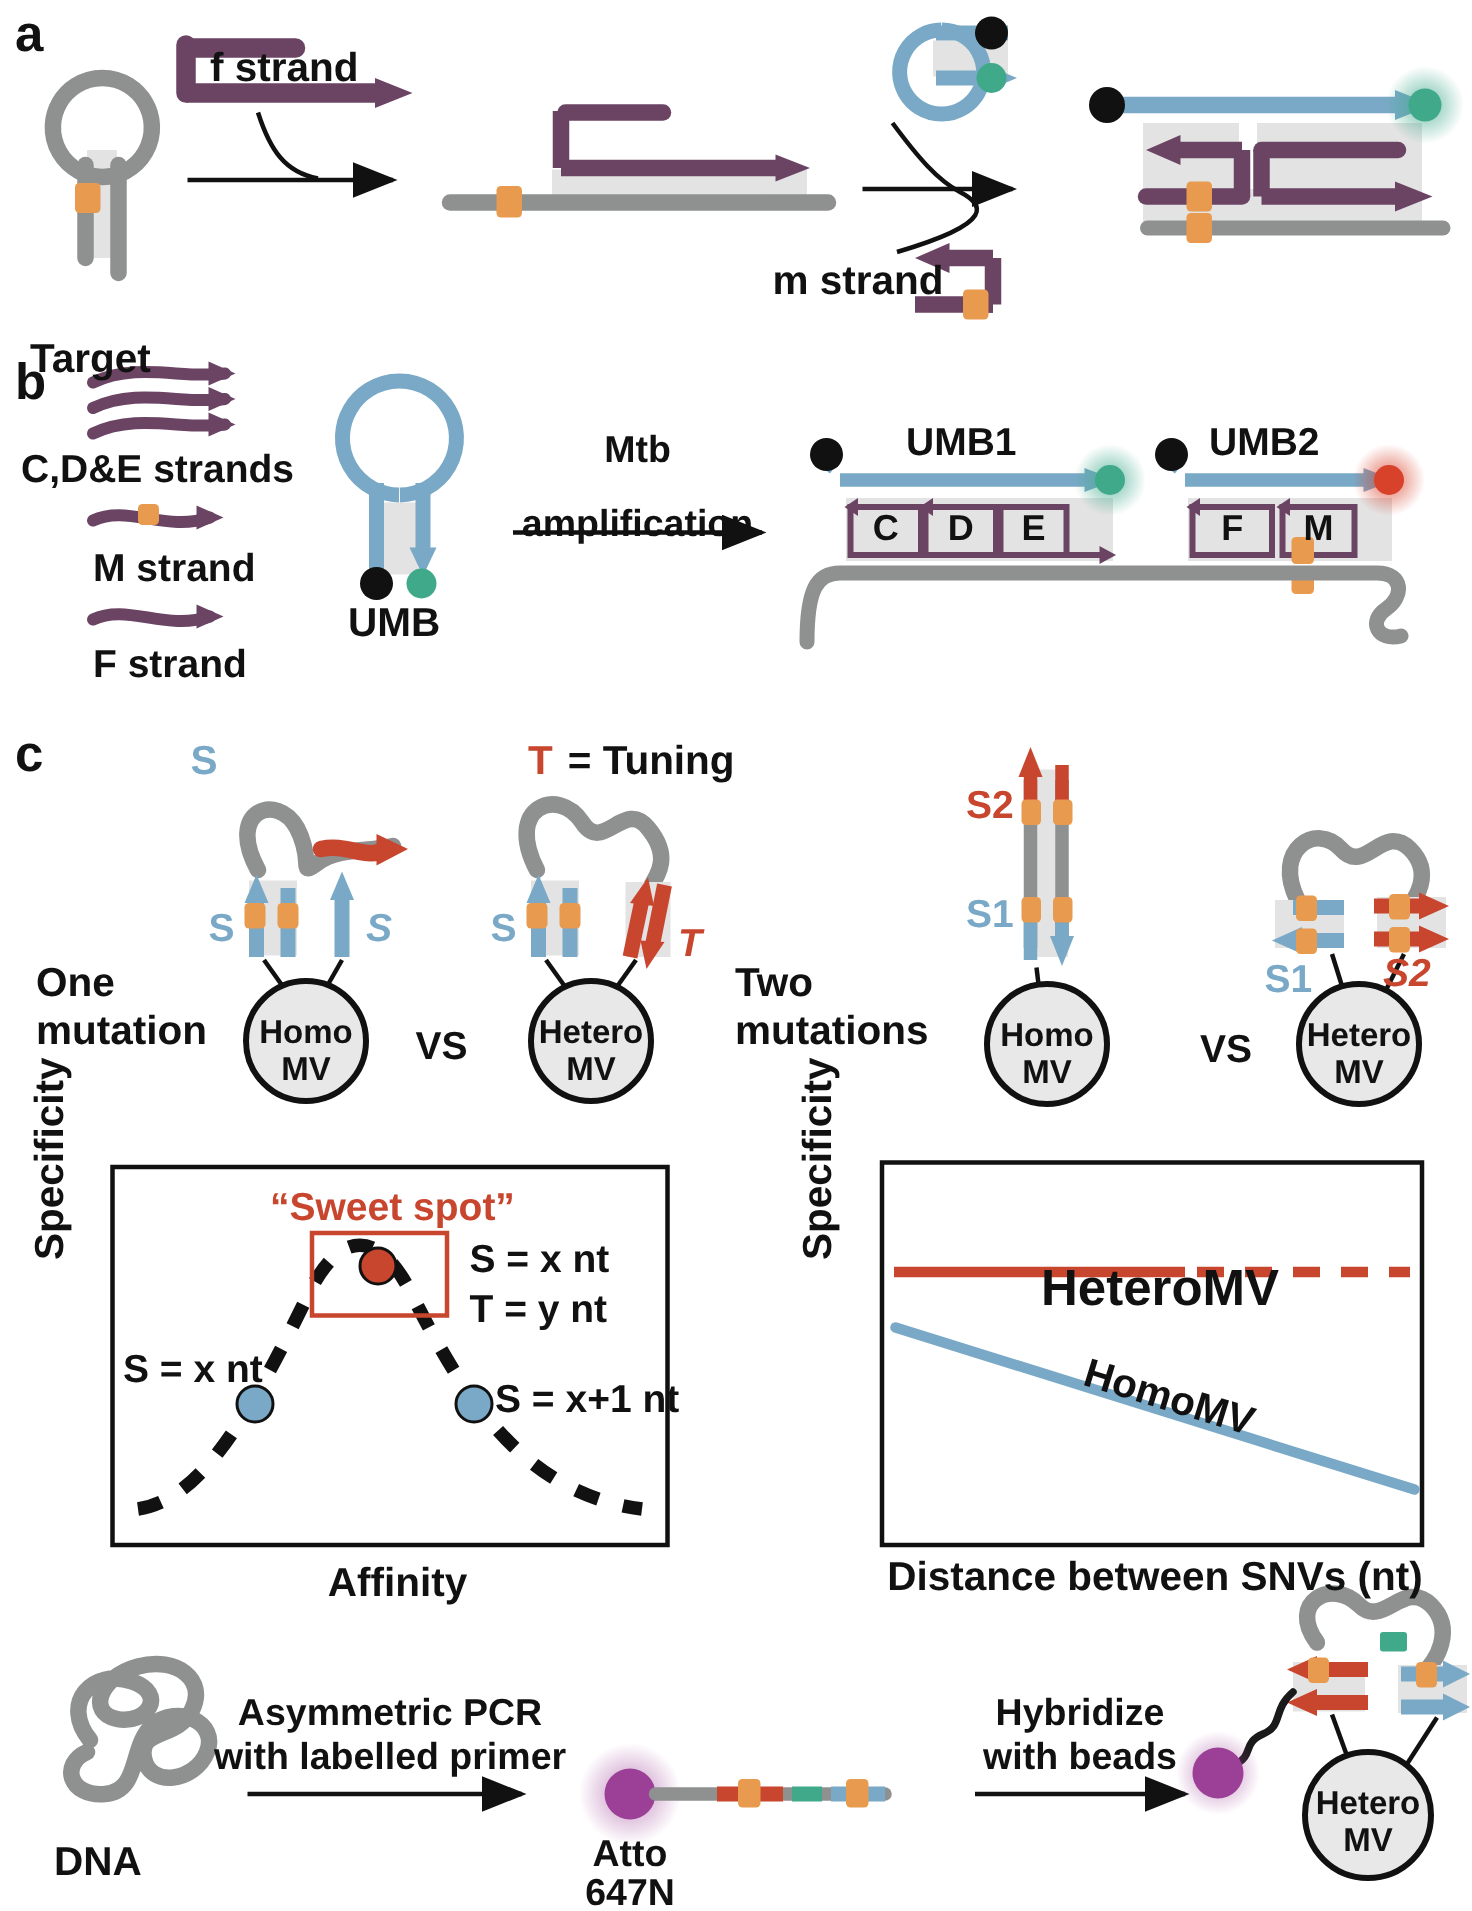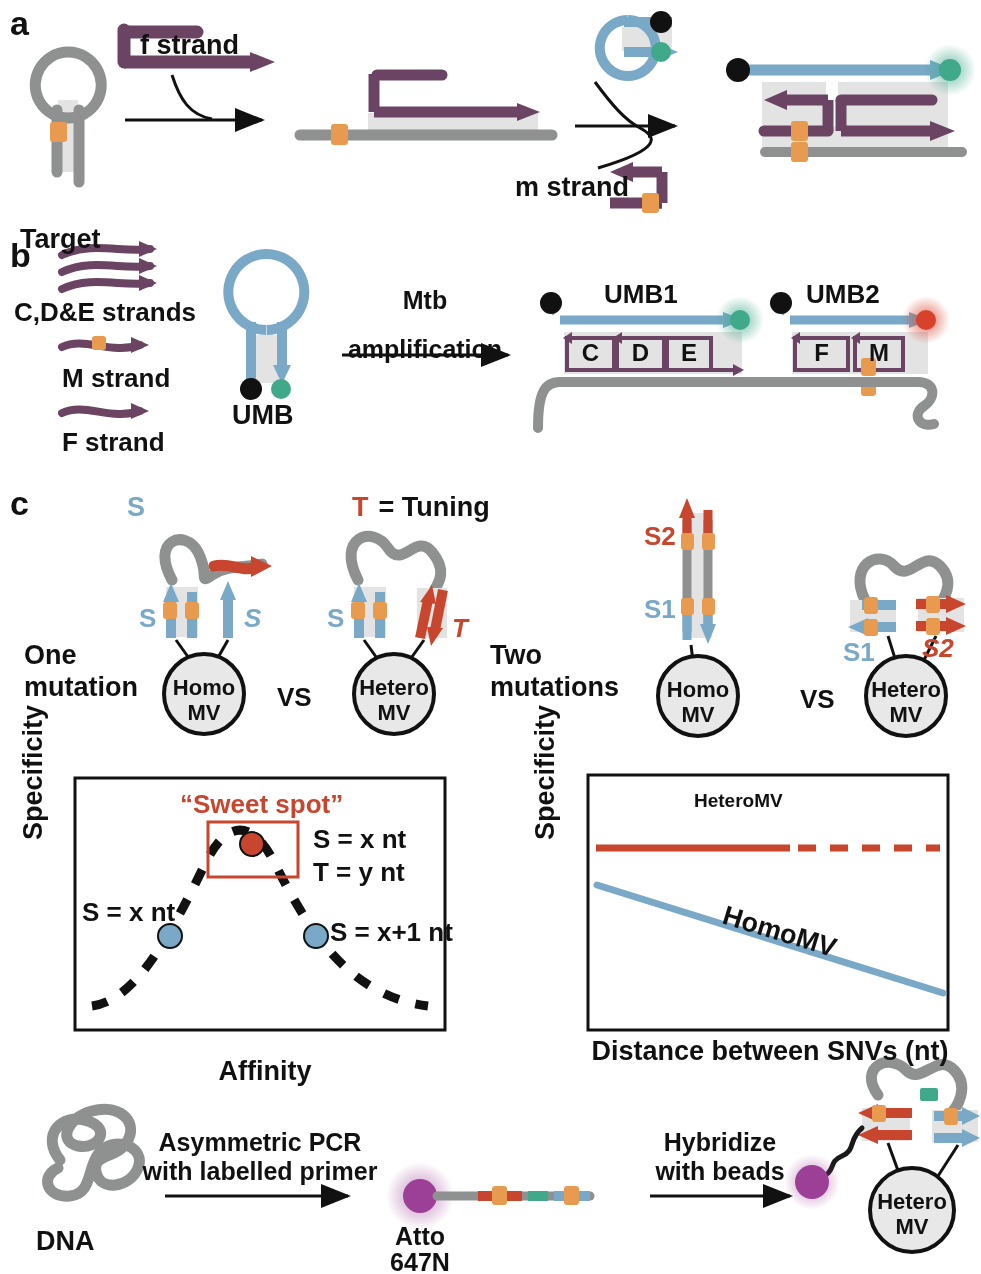--- a/index.html
+++ b/index.html
@@ -405,30 +405,30 @@
 <div class="lbl" style="left:139px;top:604px;font-size:26px;color:#7aa9c8;">S</div>
 <div class="lbl" style="left:244px;top:604px;font-size:26px;color:#7aa9c8;font-style:italic;">S</div>
 <div class="lbl" style="left:327px;top:604px;font-size:26px;color:#7aa9c8;">S</div>
 <div class="lbl" style="left:452px;top:614px;font-size:26px;color:#c8452e;font-style:italic;">T</div>
 <div class="lbl" style="left:644px;top:522px;font-size:26px;color:#c8452e;">S2</div>
 <div class="lbl" style="left:644px;top:595px;font-size:26px;color:#7aa9c8;">S1</div>
 <div class="lbl" style="left:843px;top:638px;font-size:26px;color:#7aa9c8;">S1</div>
 <div class="lbl" style="left:922px;top:634px;font-size:26px;color:#c8452e;font-style:italic;">S2</div>
 
 <div class="lbl" style="left:18px;top:840px;font-size:27px;transform:rotate(-90deg);transform-origin:left top;white-space:nowrap;">Specificity</div>
-<div class="lbl ctr" style="left:175px;top:1040px;width:180px;font-size:27px;margin-top:16px;">Affinity</div>
+<div class="lbl ctr" style="left:175px;top:1040px;width:180px;font-size:27px;">Affinity</div>
 <div class="lbl" style="left:180px;top:790px;font-size:26px;color:#c8452e;">“Sweet spot”</div>
 <div class="lbl" style="left:313px;top:825px;font-size:26px;">S = x nt</div>
 <div class="lbl" style="left:313px;top:858px;font-size:26px;">T = y nt</div>
 <div class="lbl" style="left:82px;top:898px;font-size:26px;">S = x nt</div>
 <div class="lbl" style="left:330px;top:918px;font-size:26px;">S = x+1 nt</div>
 
 <div class="lbl" style="left:530px;top:840px;font-size:27px;transform:rotate(-90deg);transform-origin:left top;white-space:nowrap;">Specificity</div>
 <div class="lbl ctr" style="left:580px;top:1036px;width:380px;font-size:27px;">Distance between SNVs (nt)</div>
-<div class="lbl" style="left:694px;top:790px;font-size:19px;">HeteroMV</div>
+<div class="lbl" style="left:694px;top:840px;font-size:34px;">HeteroMV</div>
 <div class="lbl" style="left:728px;top:900px;font-size:27px;transform:rotate(17deg);transform-origin:left top;">HomoMV</div>
 
 <div class="lbl" style="left:36px;top:1226px;font-size:27px;">DNA</div>
 <div class="lbl ctr" style="left:150px;top:1128px;width:220px;font-size:25px;">Asymmetric PCR</div>
 <div class="lbl ctr" style="left:140px;top:1157px;width:240px;font-size:25px;">with labelled primer</div>
 <div class="lbl ctr" style="left:380px;top:1222px;width:80px;font-size:25px;">Atto</div>
 <div class="lbl ctr" style="left:380px;top:1248px;width:80px;font-size:25px;">647N</div>
 <div class="lbl ctr" style="left:640px;top:1128px;width:160px;font-size:25px;">Hybridize</div>
 <div class="lbl ctr" style="left:630px;top:1157px;width:180px;font-size:25px;">with beads</div>
 <div class="lbl ctr" style="left:870px;top:1190px;width:84px;font-size:22px;">Hetero</div>

